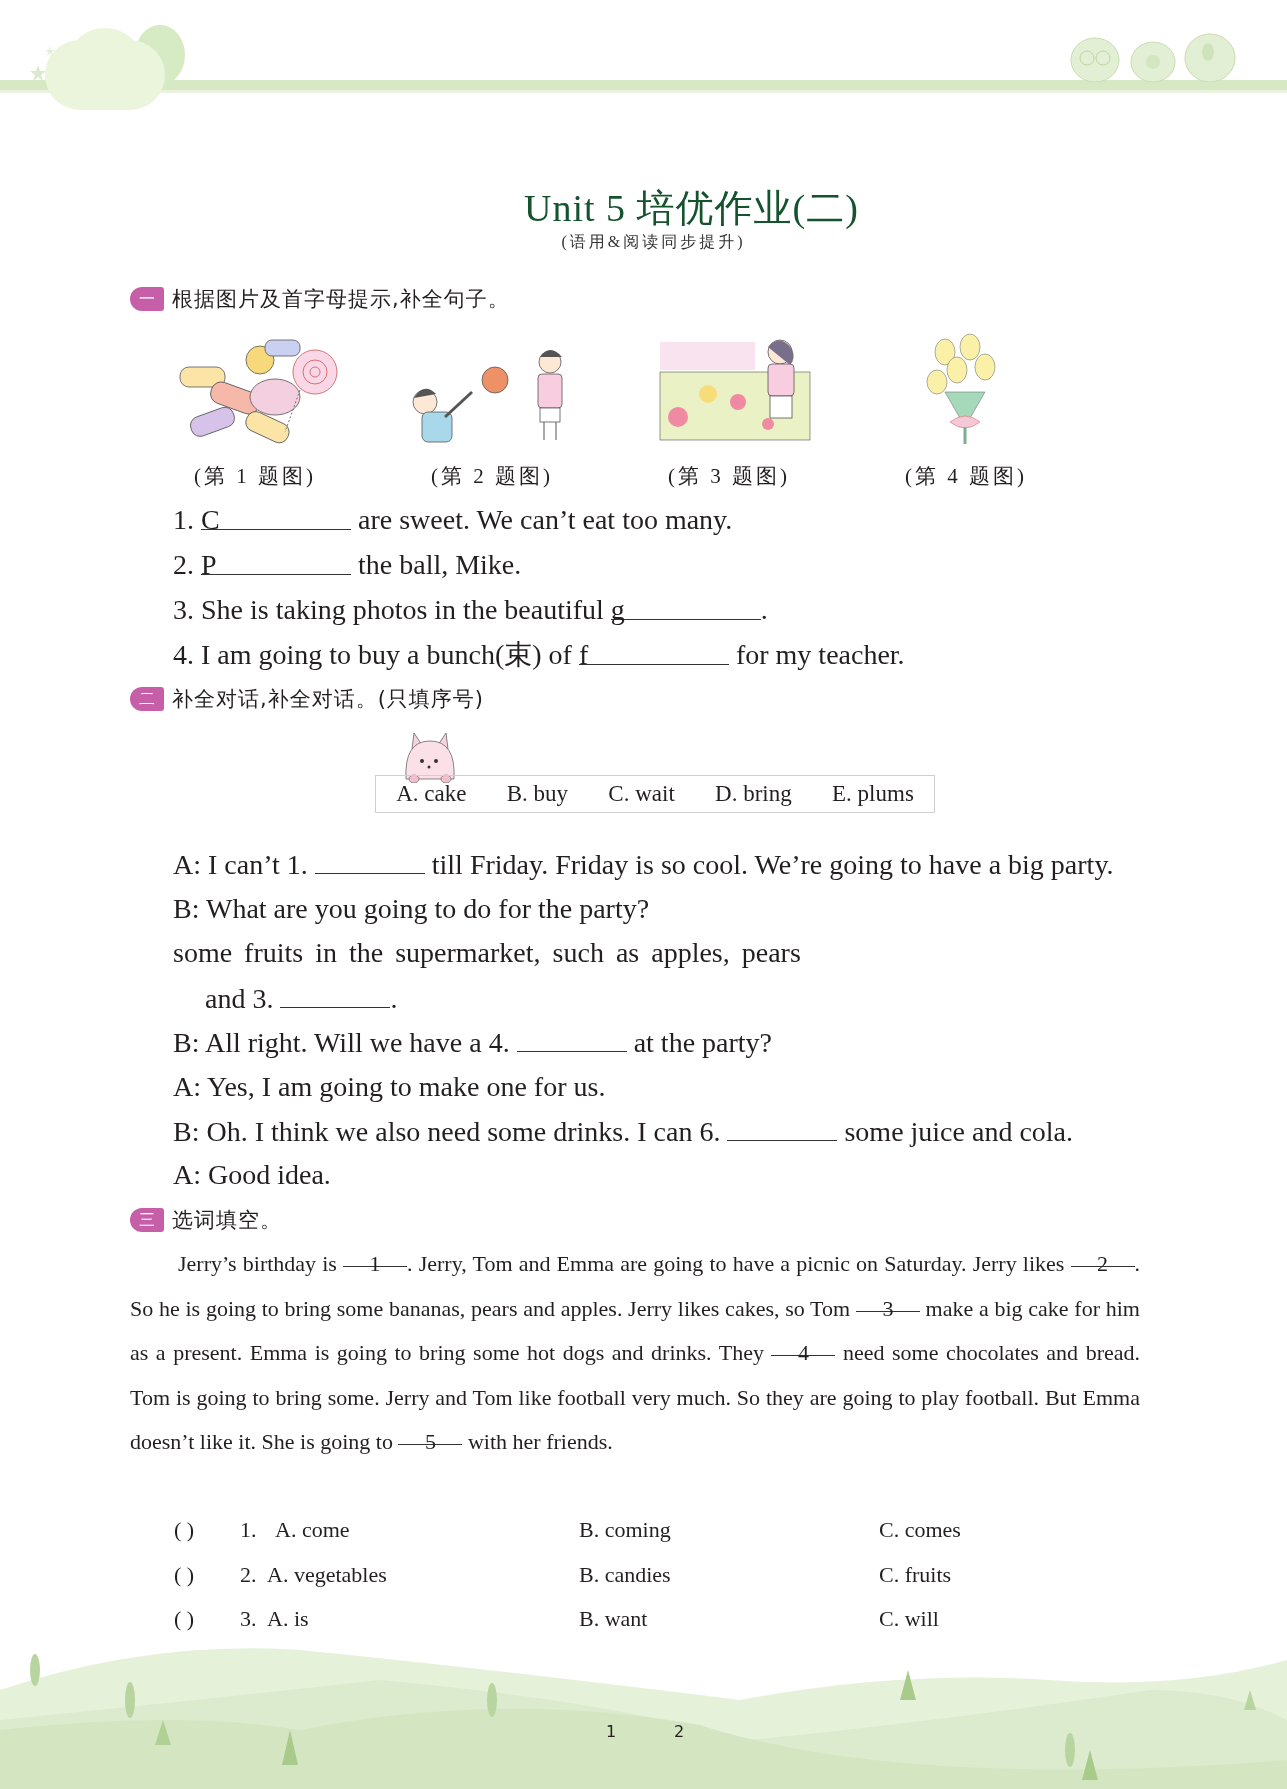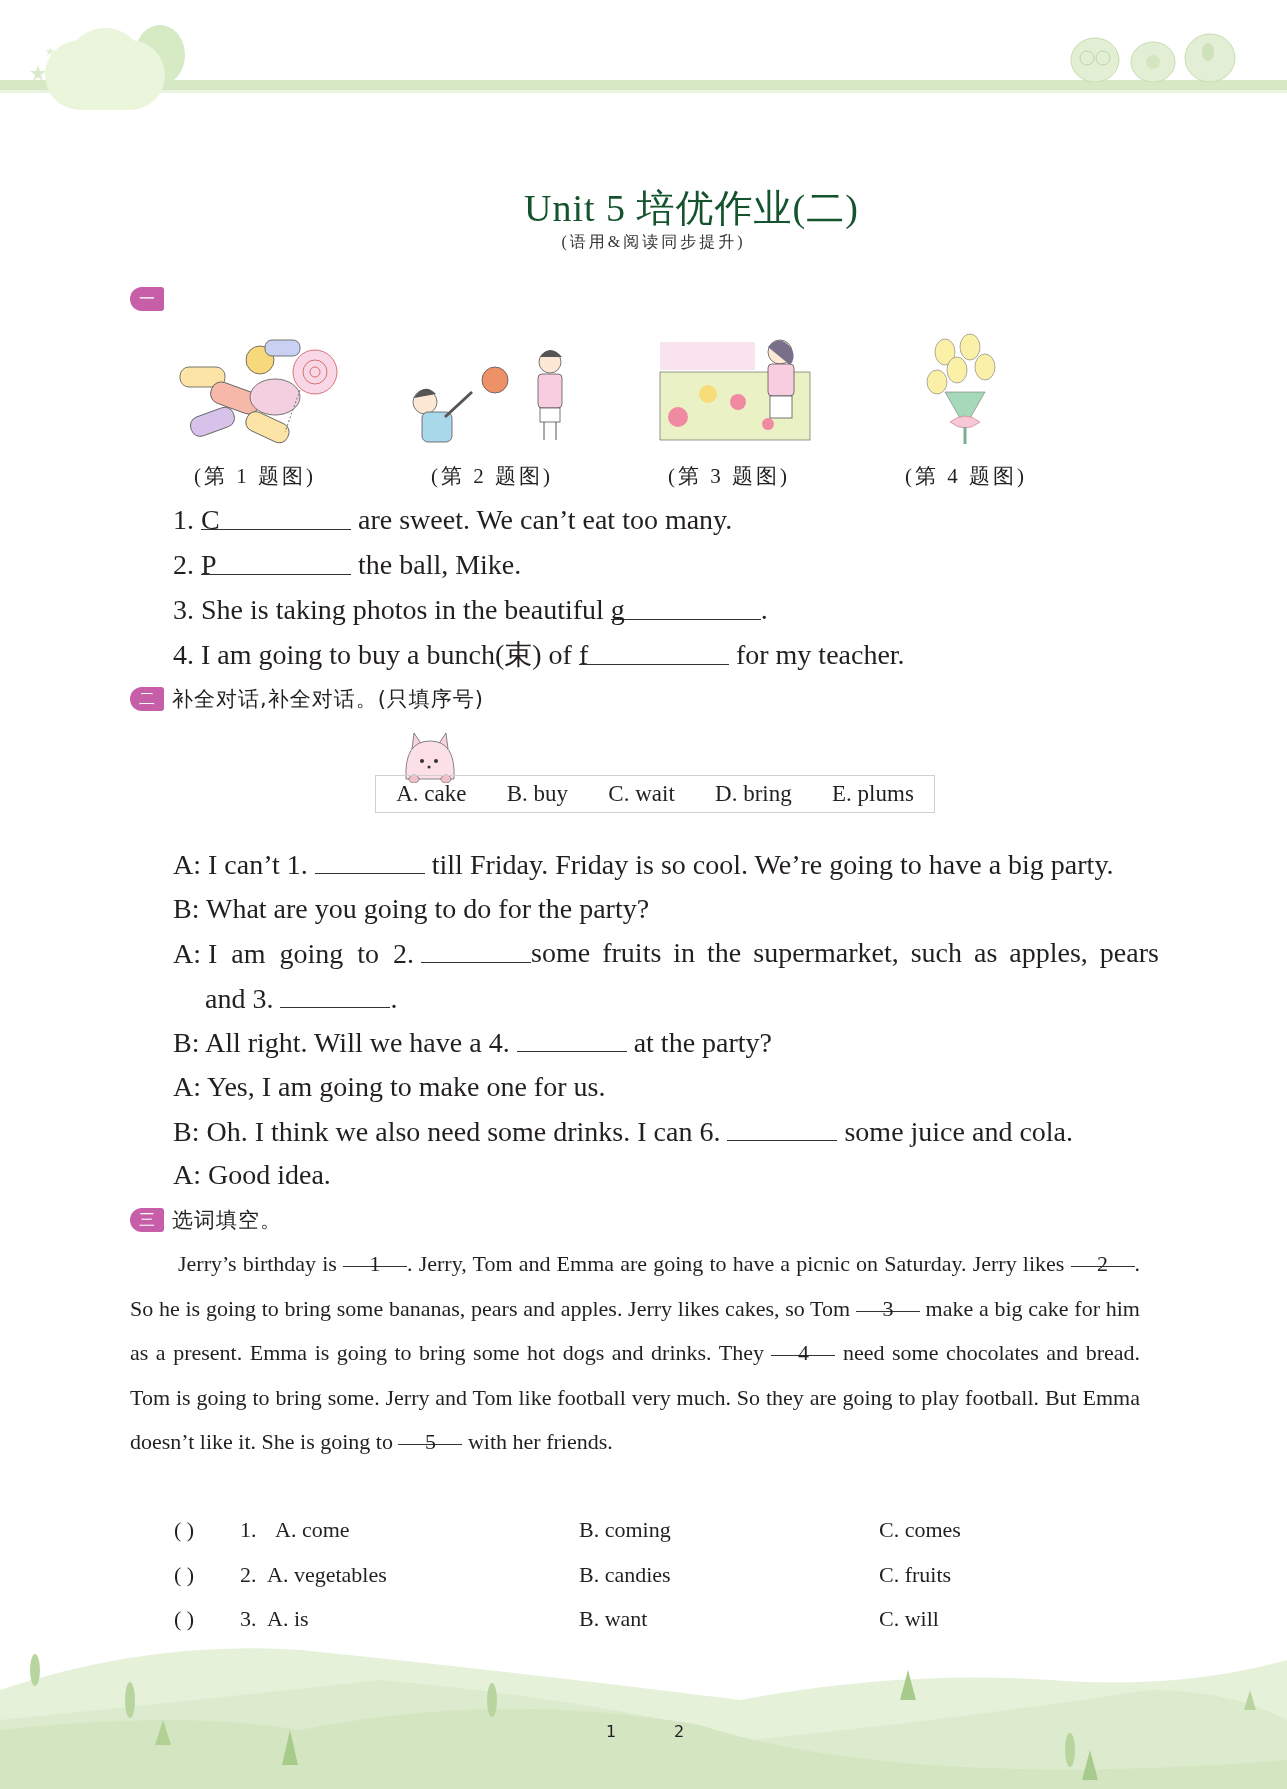--- a/index.html
+++ b/index.html
@@ -54,20 +54,21 @@
   <circle cx="88" cy="32" r="7" fill="#d3e6c0"></circle>
   <ellipse cx="145" cy="28" rx="25" ry="24" fill="#e3efd5" stroke="#c7ddb0"></ellipse>
   <ellipse cx="143" cy="22" rx="6" ry="9" fill="#cfe3bb"></ellipse>
 </svg>
 
 <div class="abs title">Unit 5  培优作业(二)</div>
 <div class="abs subtitle">(语用&amp;阅读同步提升)</div>
 
 <div class="abs sec-head" style="top:284px">
   <div class="sec-badge">一</div>
+  <div class="sec-title">根据图片及首字母提示,补全句子。</div>
 </div>
 
 <svg class="abs pic" style="left:170px" viewBox="0 0 170 115">
   <rect x="10" y="35" width="45" height="20" rx="9" fill="#fbe4a6" stroke="#555" stroke-width="0.8"></rect>
   <rect x="40" y="55" width="50" height="22" rx="10" fill="#f6b8a8" stroke="#555" stroke-width="0.8" transform="rotate(20 65 66)"></rect>
   <rect x="20" y="80" width="45" height="20" rx="9" fill="#d7c3ea" stroke="#555" stroke-width="0.8" transform="rotate(-20 42 90)"></rect>
   <rect x="75" y="85" width="45" height="20" rx="9" fill="#fbe4a6" stroke="#555" stroke-width="0.8" transform="rotate(25 97 95)"></rect>
   <circle cx="90" cy="28" r="14" fill="#f7d87a" stroke="#555" stroke-width="0.8"></circle>
   <rect x="95" y="8" width="35" height="16" rx="7" fill="#c9d0f2" stroke="#555" stroke-width="0.8"></rect>
   <ellipse cx="105" cy="65" rx="25" ry="18" fill="#f4cfe0" stroke="#555" stroke-width="0.8"></ellipse>
@@ -151,21 +152,20 @@
   <span>A. cake</span>
   <span>B. buy</span>
   <span>C. wait</span>
   <span>D. bring</span>
   <span>E. plums</span>
 </div>
 
 <div class="abs line" style="left:173px;top:849px"><span>A: I can’t 1. </span><span class="blank mid"></span><span> till Friday. Friday is so cool. We’re going to have a big party.</span></div>
 <div class="abs line" style="left:173px;top:894px"><span>B: What are you going to do for the party?</span></div>
 <div class="abs line" style="left:173px;top:938px;width:965px;display:flex;justify-content:space-between">
-    <span>A:&nbsp;I&nbsp;&nbsp;am&nbsp;&nbsp;going&nbsp;&nbsp;to&nbsp;&nbsp;2.&nbsp;<span class="blank mid"></span></span>
     <span style="word-spacing:5px"> some fruits in the supermarket, such as apples, pears</span>
   </div>
 <div class="abs line" style="left:205px;top:983px"><span>and 3. </span><span class="blank mid"></span><span>.</span></div>
 <div class="abs line" style="left:173px;top:1027px"><span>B: All right. Will we have a 4. </span><span class="blank mid"></span><span> at the party?</span></div>
 <div class="abs line" style="left:173px;top:1072px"><span>A: Yes, I am going to make one for us.</span></div>
 <div class="abs line" style="left:173px;top:1116px"><span>B: Oh. I think we also need some drinks. I can 6. </span><span class="blank mid"></span><span> some juice and cola.</span></div>
 <div class="abs line" style="left:173px;top:1160px"><span>A: Good idea.</span></div>
 
 <div class="abs sec-head" style="top:1205px">
   <div class="sec-badge">三</div>

